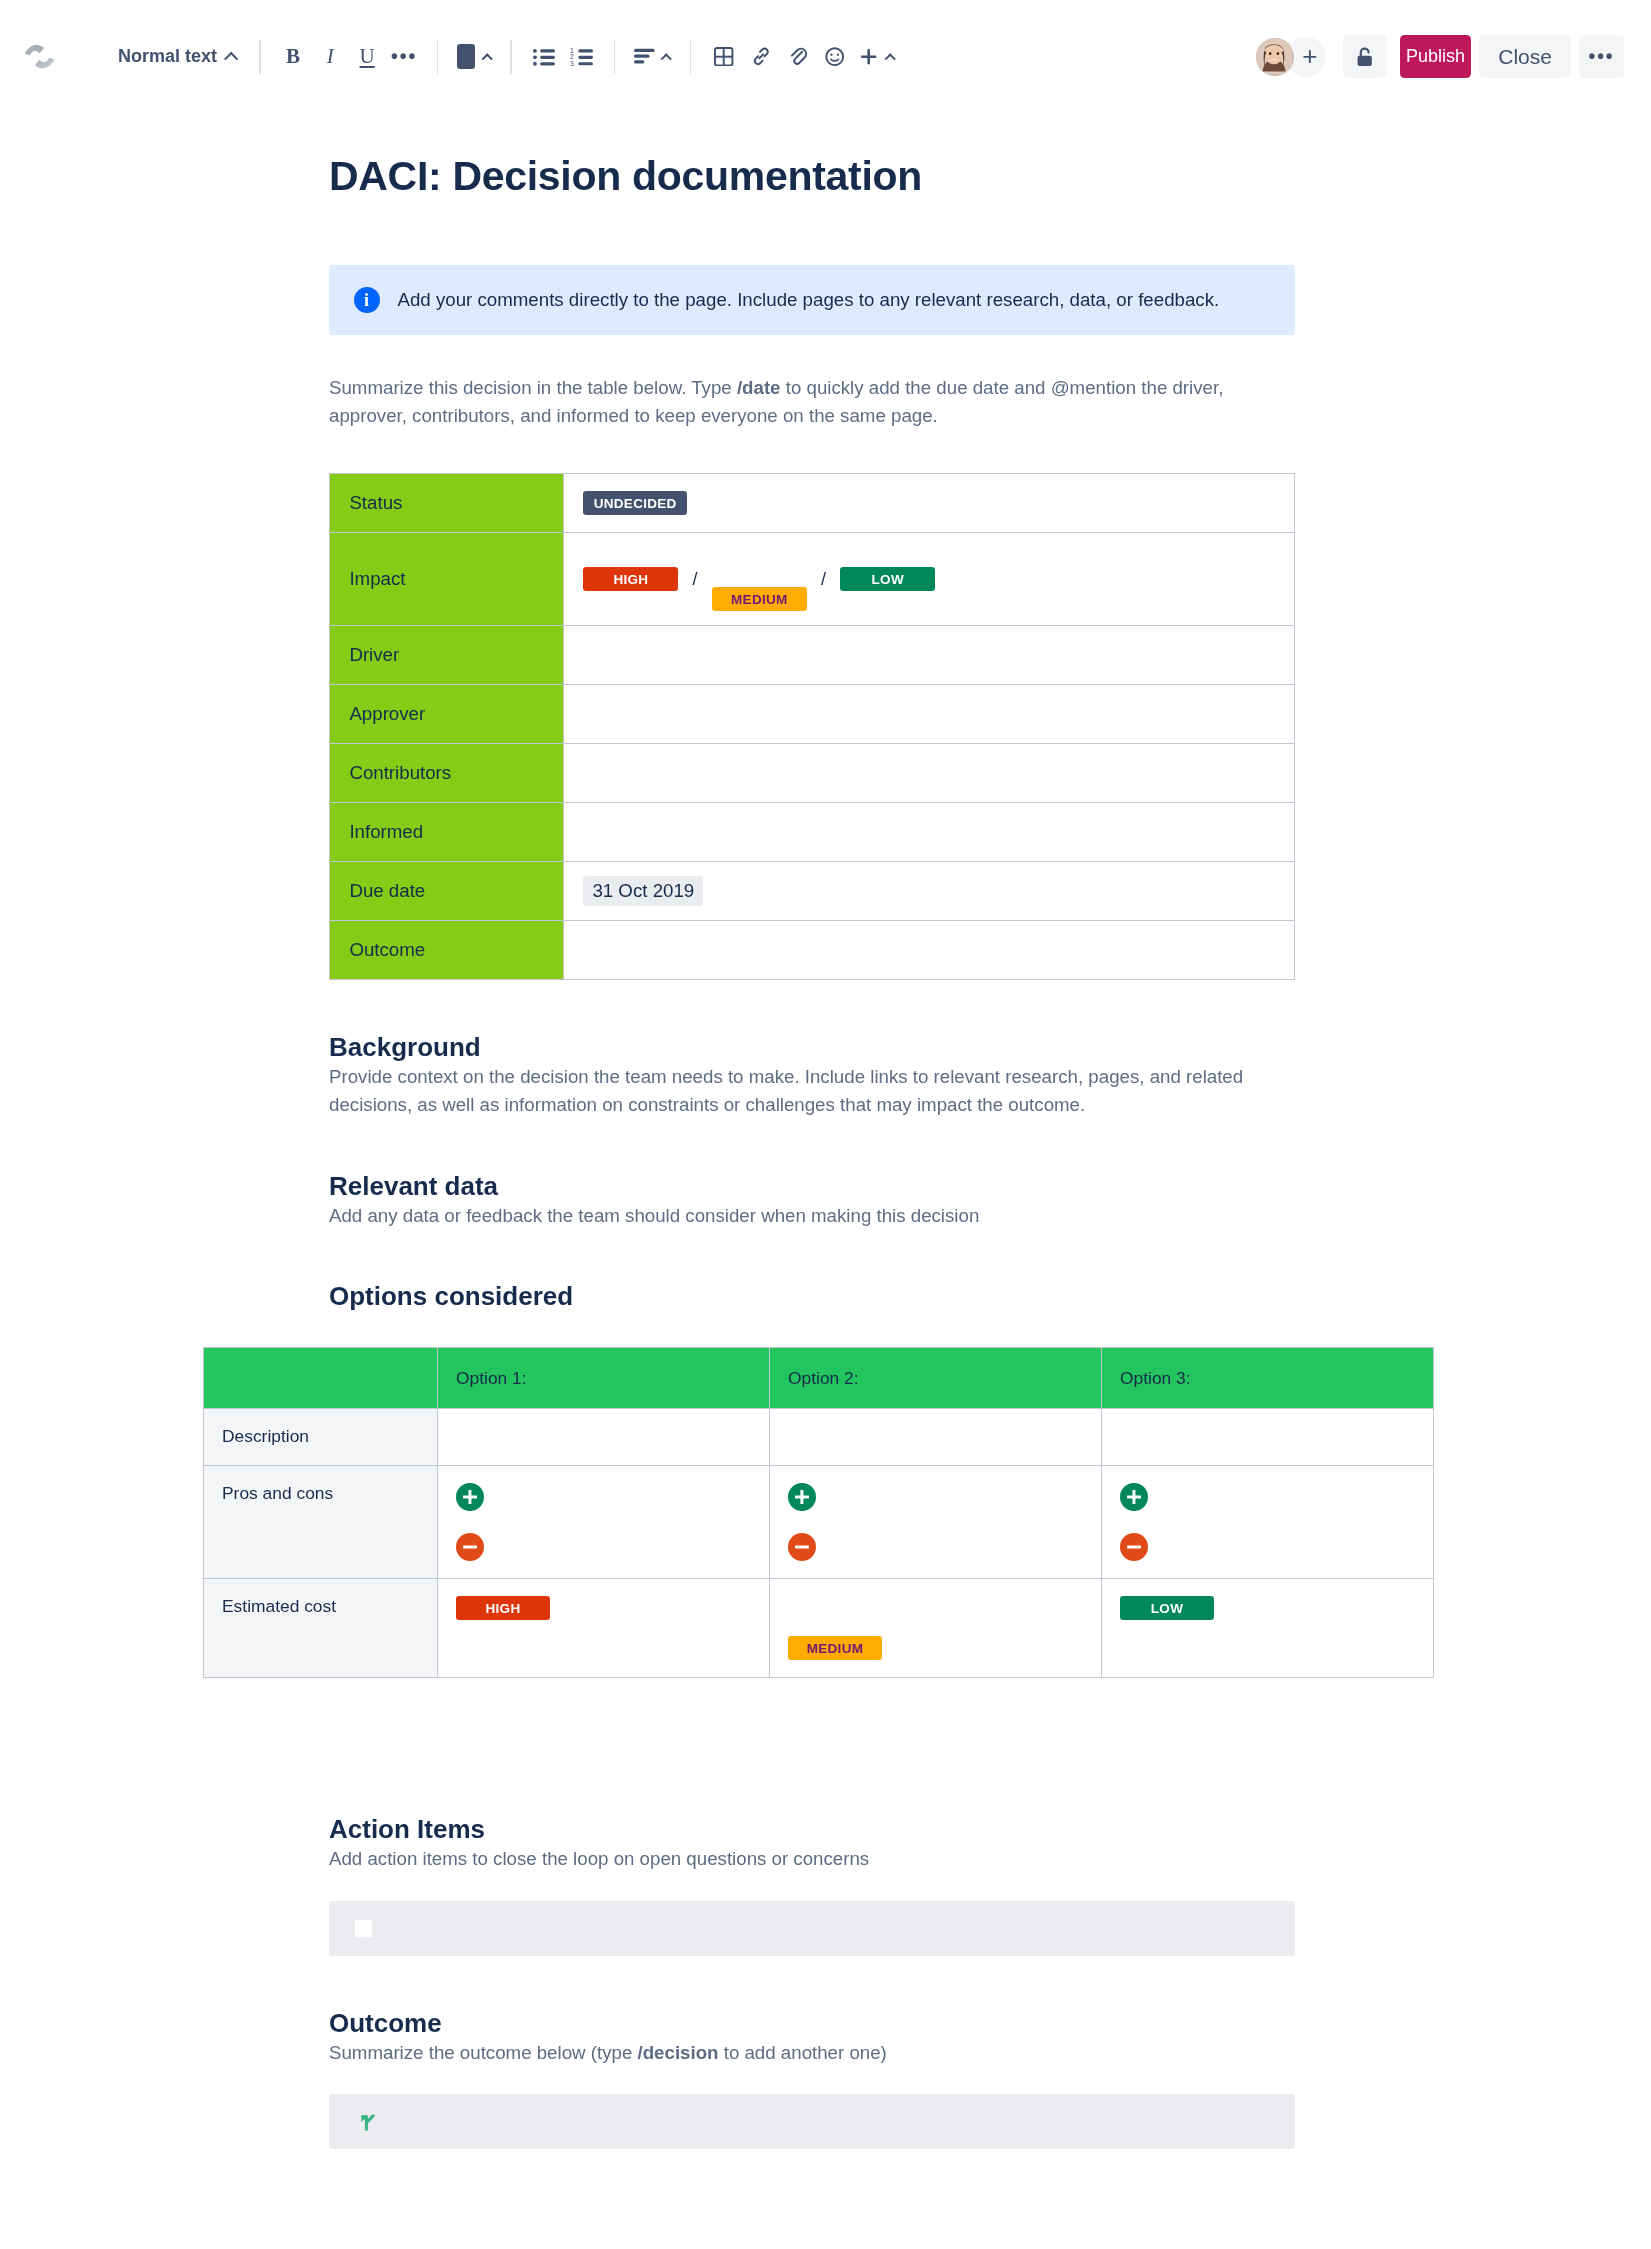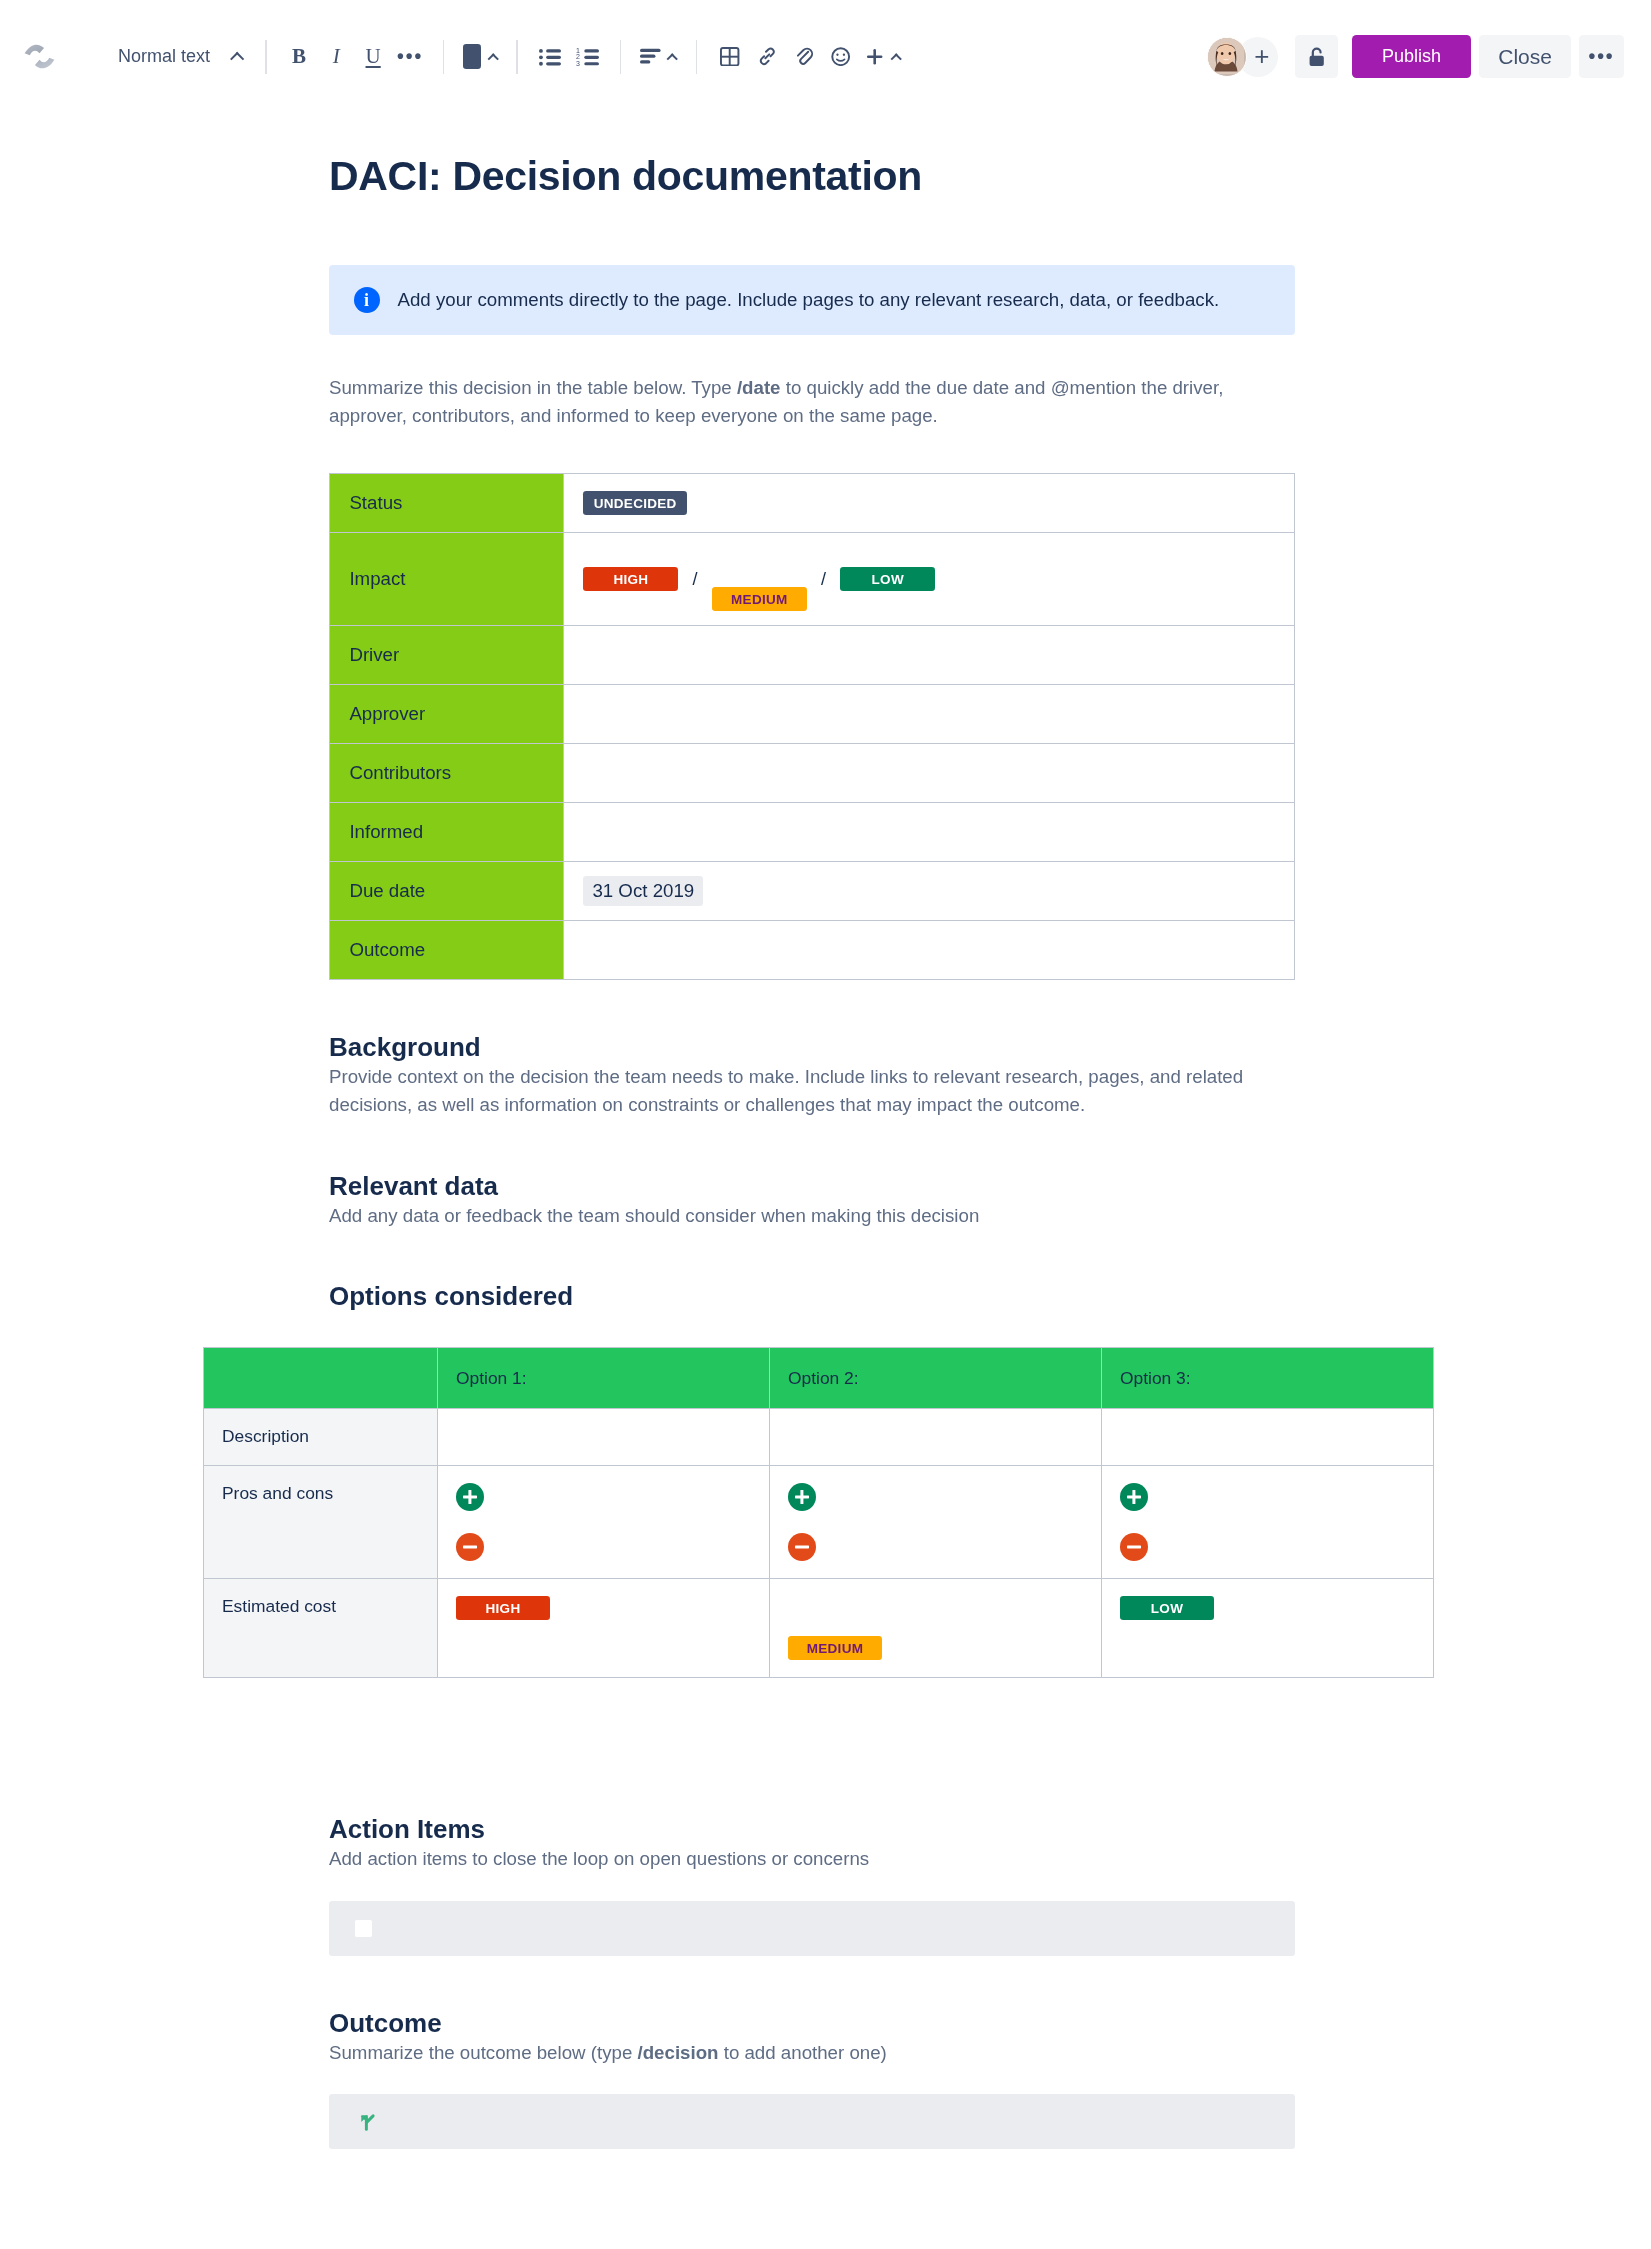--- a/index.html
+++ b/index.html
@@ -20,24 +20,25 @@
     position: relative;
   }
   .tb-logo {
     width: 35px; height: 35px;
     margin-right: 52px;
     position: relative; flex: none;
   }
   .tb-logo svg { display:block; }
 
   .tb-style {
-    display: flex; align-items: center; gap: 22px;
+    display: flex; align-items: center; gap: 9px;
     font-size: 18px; color: #42526E;
     padding: 5.2px 9px; border-radius: 3.9px;
     white-space: nowrap;
+    font-weight: bold;
   }
   .chev {
     display:inline-block; width: 10.3px; height: 10.3px;
     border-left: 2.6px solid #42526E; border-top: 2.6px solid #42526E;
     transform: rotate(45deg); position: relative; top: 2.6px;
   }
   .chev.sm { width: 8.4px; height: 8.4px; border-width: 2.3px; }
 
   .tb-sep { width: 1.3px; height: 34px; background: #DFE1E6; margin: 0 14px; flex:none; }
 
@@ -71,22 +72,22 @@
     color: #42526E; font-size: 26px; font-weight: 300;
     padding-left: 7.7px;
   }
 
   .tb-lock {
     width: 43px; height: 43px; border-radius: 4.5px; background: #F4F5F7;
     display:flex; align-items:center; justify-content:center;
     margin-left: 17px; flex: none;
   }
   .btn-publish {
-    background: #a21caf; color: #fff; font-size: 18px;
-    padding: 0 30px; height: 43px; border-radius: 4.5px;
+    background: #be185d; color: #fff; font-size: 18px;
+    padding: 0 6px; height: 43px; border-radius: 4.5px;
     display: flex; align-items: center; margin-left: 14px; flex: none;
     white-space: nowrap;
   }
   .btn-close {
     background: #F4F5F7; color: #42526E; font-size: 21px;
     padding: 0 19.4px; height: 43px; border-radius: 4.5px;
     display: flex; align-items: center; margin-left: 7.7px; flex: none;
     white-space: nowrap;
   }
   .btn-more {

